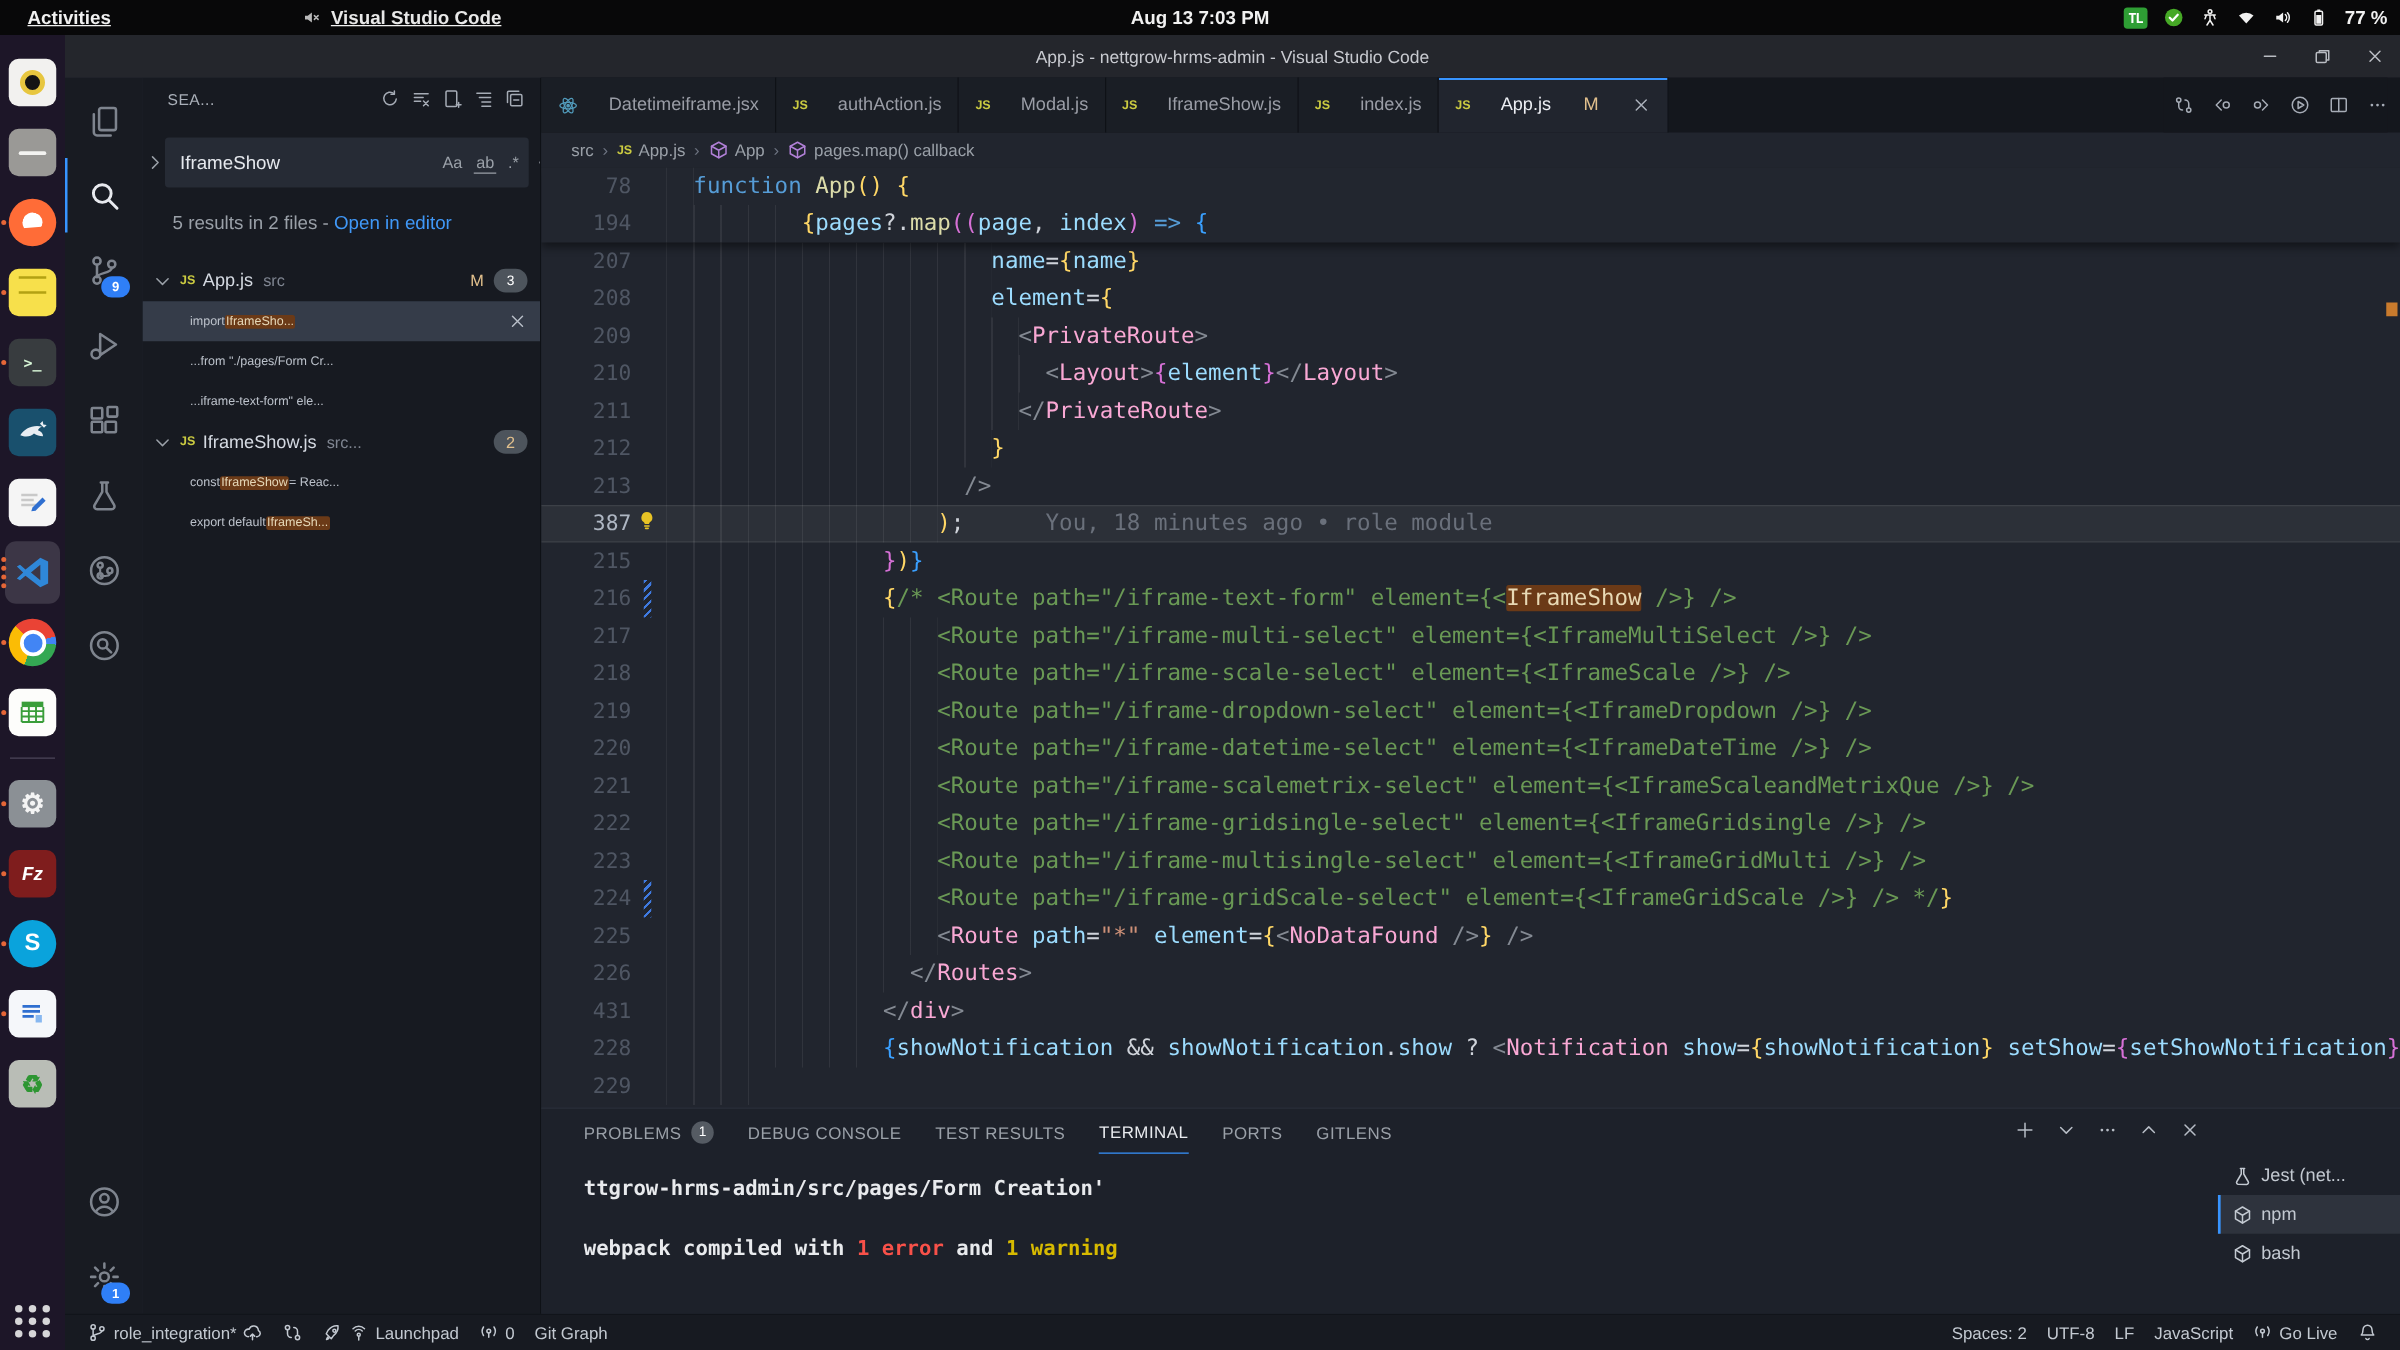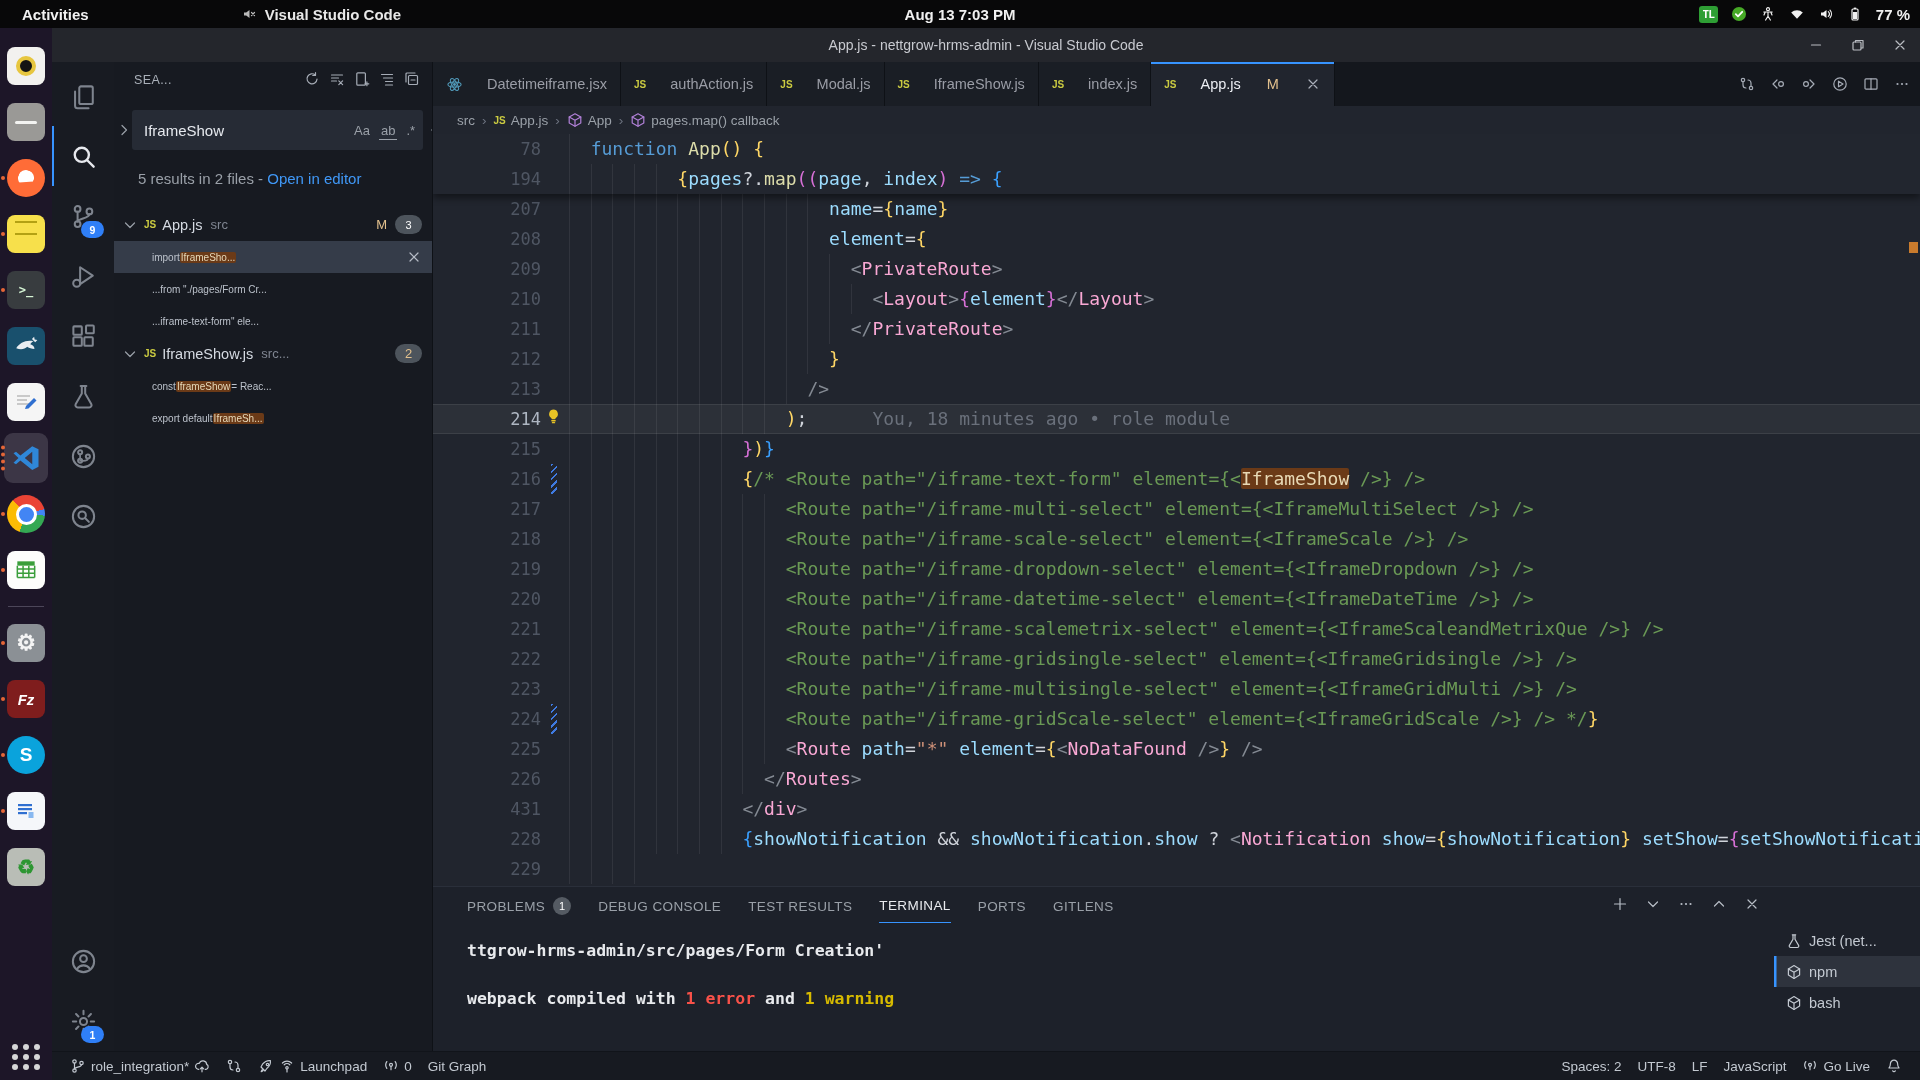--- a/index.html
+++ b/index.html
@@ -3,21 +3,21 @@
 <meta charset="utf-8">
 <style>
   html,body{margin:0;padding:0;background:#000;}
   .screen{position:relative;width:1920px;height:1080px;overflow:hidden;background:#000;
     font-family:"Liberation Sans",sans-serif;color:#ccc;-webkit-font-smoothing:antialiased;}
   .ic{display:inline-flex;align-items:center;justify-content:center;line-height:0;}
   .ic svg{display:block;}
 
   
   .gbar{position:absolute;left:0;top:0;width:1920px;height:28px;background:#080809;display:flex;
-    align-items:center;color:#f1f1f1;font-size:15px;font-weight:600;}
+    align-items:center;color:#f1f1f1;font-size:15px;font-weight:600;text-decoration:underline;}
   .gbar .activities{padding:0 22px;}
   .gbar .gapp{display:flex;align-items:center;gap:8px;margin-left:130px;color:#e8e8e8;}
   .gbar .gapp .ic{color:#b9b9b9;}
   .gclock{position:absolute;left:50%;transform:translateX(-50%);}
   .gtray{position:absolute;right:10px;display:flex;align-items:center;gap:13px;}
   .tlbadge{background:#2e9e34;color:#fff;font:700 11px "DejaVu Sans Mono",monospace;border-radius:3px;
     padding:2px 4px;letter-spacing:-1px;}
   .gtray .ic{color:#f1f1f1;}
   .gtray .chk{color:#46a926;}
 
@@ -111,21 +111,21 @@
   .tab .mbadge{color:#e2c08d;margin-left:2px;}
   .tab .x{color:#aab0ba;margin-left:2px;}
   .eactions{position:absolute;right:10px;top:0;height:44px;display:flex;align-items:center;gap:15px;color:#a6acb6;background:#14171d;padding-left:8px;}
   .crumbs{height:28px;display:flex;align-items:center;padding-left:24px;color:#9aa0a8;font-size:13.5px;gap:7px;flex-shrink:0;}
   .crumb{display:flex;align-items:center;gap:5px;}
   .crumbs .sep{color:#6d7380;}
   .crumbs .sym{color:#b180d7;}
 
   
   .editor{flex:1;position:relative;overflow:hidden;font:18px/30px "DejaVu Sans Mono",monospace;}
-  .cl{display:flex;height:30px;align-items:center;position:relative;padding-left:36px;}
+  .cl{display:flex;height:30px;align-items:center;position:relative;}
   .lnum{width:72px;flex-shrink:0;text-align:right;color:#4f5663;padding-right:4px;font-size:17px;}
   .cl.cur .lnum{color:#aeb6c2;}
   .mkcol{width:24px;flex-shrink:0;height:100%;position:relative;}
   .mkcol .stripes{position:absolute;left:6px;top:0;width:6px;height:100%;
     background:repeating-linear-gradient(135deg,#3f7ae0 0 2px,transparent 2px 5px);}
   .mkcol .bulb{position:absolute;left:0;top:4px;}
   .guides{flex-shrink:0;align-self:stretch;
     background:repeating-linear-gradient(90deg,rgba(255,255,255,.07) 0 1px,transparent 1px 2ch);}
   .code{white-space:pre;}
   .cl.cur{background:rgba(255,255,255,.05);box-shadow:inset 0 1px 0 rgba(255,255,255,.08),inset 0 -1px 0 rgba(255,255,255,.08);}
@@ -731,21 +731,21 @@
                 <span class="guides" style="width: 24ch;"></span>
                 <span class="code"><span class="tk by">}</span></span>
               </div>
               <div class="cl">
                 <span class="lnum">213</span>
                 <span class="mkcol"></span>
                 <span class="guides" style="width: 22ch;"></span>
                 <span class="code"><span class="tk tb">/&gt;</span></span>
               </div>
               <div class="cl cur">
-                <span class="lnum">214</span>
+                <span class="lnum">387</span>
                 <span class="mkcol">
                   <span class="bulb ic">
                     <svg viewBox="0 0 16 16" width="17" height="17">
                       <path d="M8 1.5a4.2 4.2 0 0 1 2.4 7.6c-.5.4-.8.9-.8 1.4H6.4c0-.5-.3-1-.8-1.4A4.2 4.2 0 0 1 8 1.5z" fill="#e8c325"></path>
                       <path d="M6.4 12h3.2M7 13.8h2" stroke="#e8c325" stroke-width="1.2" stroke-linecap="round"></path>
                     </svg>
                   </span>
                 </span>
                 <span class="guides" style="width: 20ch;"></span>
                 <span class="code"><span class="tk by">)</span><span class="tk op">;</span><span class="tk blame">      You, 18 minutes ago • role module</span></span>

